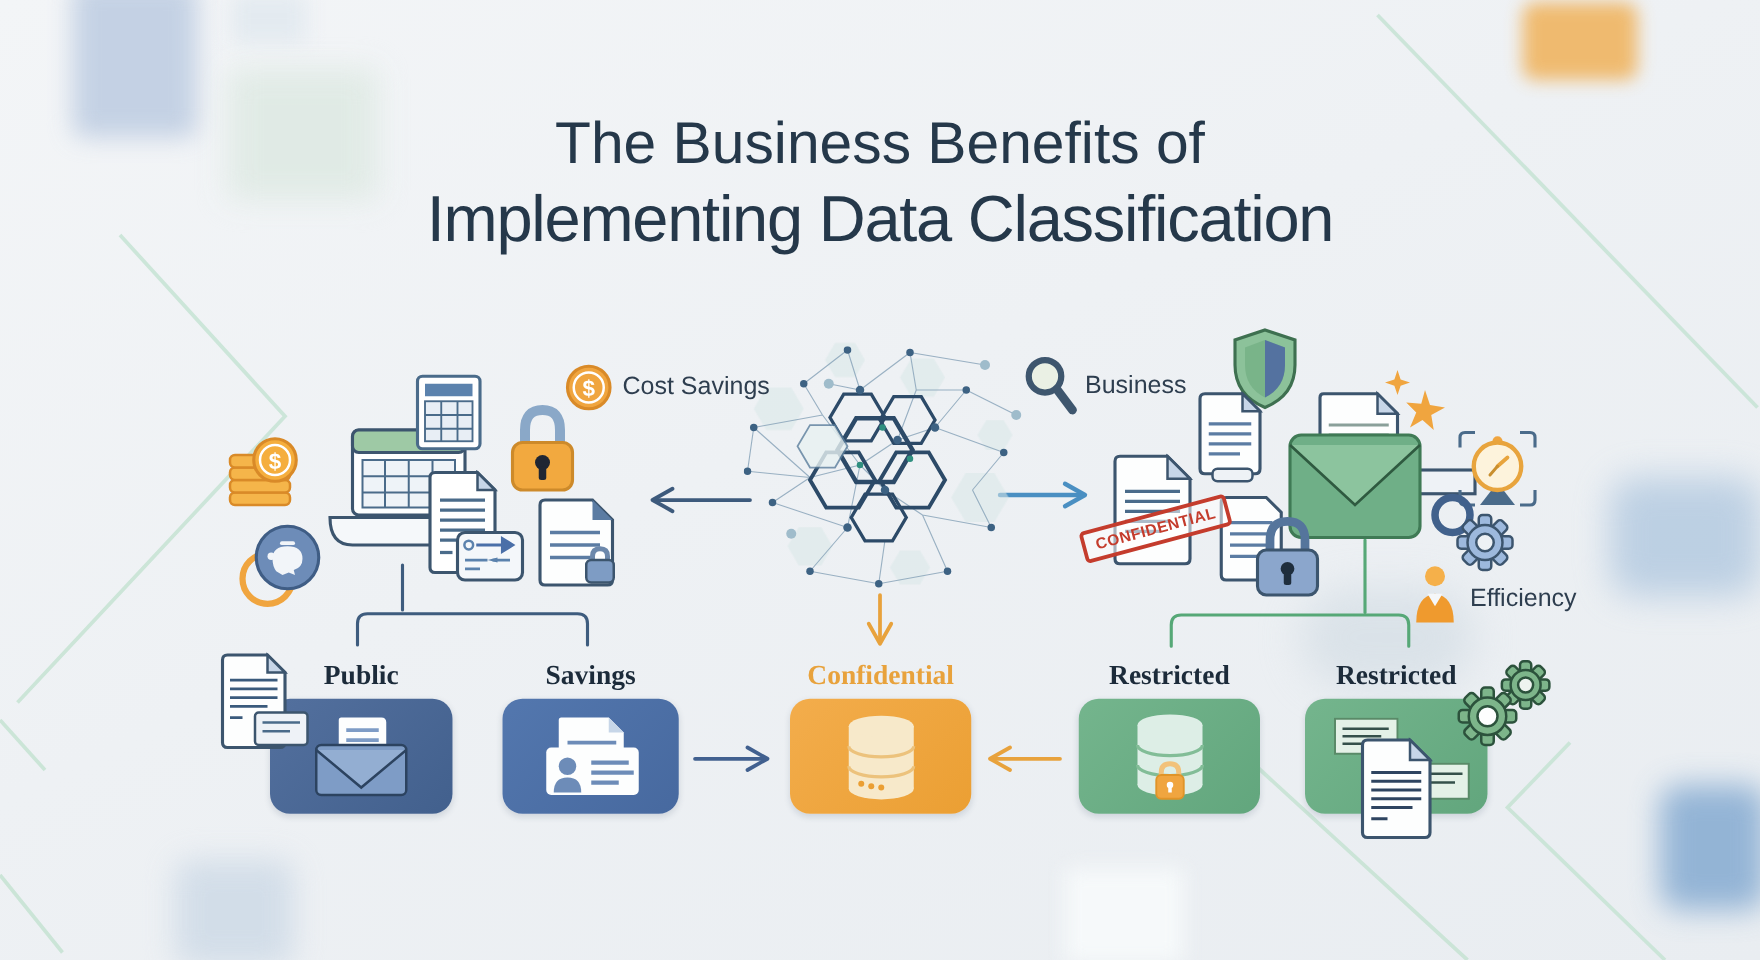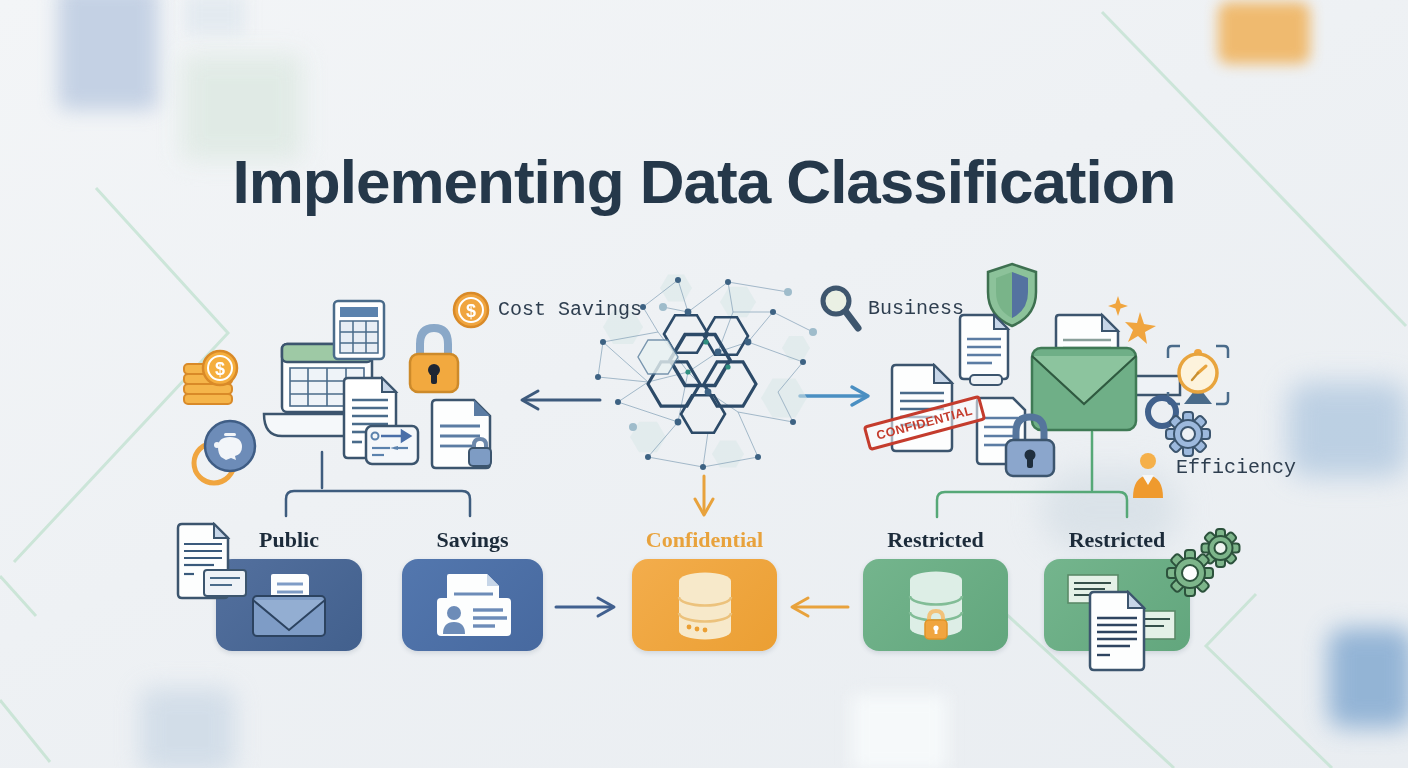--- a/index.html
+++ b/index.html
@@ -4,22 +4,22 @@
 <style>
   html,body{margin:0;padding:0;}
   body{width:1408px;height:768px;overflow:hidden;font-family:"Liberation Sans","DejaVu Sans",sans-serif;}
   .canvas{position:relative;width:1408px;height:768px;
     background:linear-gradient(155deg,#f3f5f7 0%,#eef1f4 45%,#e9edf1 100%);}
   .abs{position:absolute;}
   .blob{position:absolute;z-index:0;}
   .z1{z-index:1;} .z2{z-index:2;} .z3{z-index:3;}
   .title{left:0;width:1408px;text-align:center;color:#25384a;z-index:4;}
   .title-l1{top:86px;font-size:47px;font-weight:500;letter-spacing:0px;}
-  .title-l2{top:146px;font-size:62px;font-weight:700;letter-spacing:-1px;}
-  .benefit-label{font-size:20px;color:#2e3e4f;white-space:nowrap;font-family:Liberation Mono, monospace;}
+  .title-l2{top:146px;font-size:52px;font-weight:400;letter-spacing:-1px;}
+  .benefit-label{font-size:20px;color:#2e3e4f;white-space:nowrap;}
   .cls-label{font-size:22px;font-weight:bold;color:#1c2b3a;text-align:center;white-space:nowrap;font-family:Liberation Serif, serif;}
   .cls-box{position:absolute;top:559px;height:92px;border-radius:16px;box-shadow:0 2px 5px rgba(40,60,90,.15);
     display:flex;align-items:center;justify-content:center;}
   .box-public{background:linear-gradient(135deg,#53709e,#42608d);}
   .box-internal{background:linear-gradient(135deg,#5377ae,#47699f);}
   .box-confidential{background:linear-gradient(135deg,#f3ad4c,#eb9f33);}
   .box-restricted{background:linear-gradient(135deg,#74b58d,#62a67d);}
   .stamp{position:absolute;left:864px;top:410px;z-index:3;transform:rotate(-15deg);
     border:3px solid #c43c2d;border-radius:4px;color:#c43c2d;background:rgba(255,255,255,.55);
     font-size:12.5px;font-weight:bold;letter-spacing:.5px;padding:3px 8px;}
@@ -76,20 +76,21 @@
     <g stroke="#41608f" stroke-width="3" fill="none" stroke-linecap="round" stroke-linejoin="round">
       <path d="M556,607 H612"></path>
         <path d="M598,598 L614,607 L598,616"></path>
     </g>
     <g stroke="#e8a23c" stroke-width="3" fill="none" stroke-linecap="round" stroke-linejoin="round">
       <path d="M848,607 H794"></path>
         <path d="M808,598 L792,607 L808,616"></path>
     </g>
   </svg>
 
+  <div class="abs title title-l1">The Business Benefits of</div>
   <div class="abs title title-l2">Implementing Data Classification</div>
 
   <svg class="abs z1" style="left:588px;top:272px;" width="230" height="205" viewBox="0 0 230 205">
     <defs>
         <polygon id="hx" points="10,-17 20,0 10,17 -10,17 -20,0 -10,-17"></polygon>
       </defs>
     <g fill="#d9e8e8" opacity=".55" stroke="none">
       <use href="#hx" transform="translate(35,55)"></use>
       <use href="#hx" transform="translate(150,30) scale(.9)"></use>
       <use href="#hx" transform="translate(196,126) scale(1.15)"></use>
@@ -331,21 +332,21 @@
       <rect x="19" y="2" width="10" height="44" rx="3" transform="rotate(135 24 24)"></rect>
       <circle cx="24" cy="24" r="14"></circle>
     </g>
     <circle cx="24" cy="24" r="7" fill="#edf1f5" stroke="#3c556e" stroke-width="2"></circle>
   </svg>
   <svg class="abs z2" style="left:1128px;top:452px;" width="40" height="48" viewBox="0 0 40 48">
     <circle cx="20" cy="9" r="8" fill="#f5b04a"></circle>
     <path d="M5,46 Q5,25 20,23 Q35,25 35,46 Z" fill="#ef9a2e"></path>
     <polygon points="14,23 20,33 26,23" fill="#f5f7f9"></polygon>
   </svg>
-  <div class="abs z2 benefit-label" style="left:1176px;top:456px;">Efficiency</div>
+  <div class="abs z2 benefit-label" style="left:1176px;top:468px;">Efficiency</div>
 
   <div class="abs z2 cls-label" style="left:216px;top:527px;width:146px;">Public</div>
   <div class="cls-box box-public z2" style="left:216px;width:146px;">
     <svg width="92" height="66" viewBox="0 0 92 66">
       <path d="M28,4 Q28,2 30,2 H62 Q66,2 66,6 V34 H28 Z" fill="#fdfefe"></path>
       <g stroke="#7e9cc6" stroke-width="3">
           <line x1="34" y1="12" x2="60" y2="12"></line>
           <line x1="34" y1="20" x2="60" y2="20"></line>
           <line x1="34" y1="28" x2="60" y2="28"></line>
         </g>

